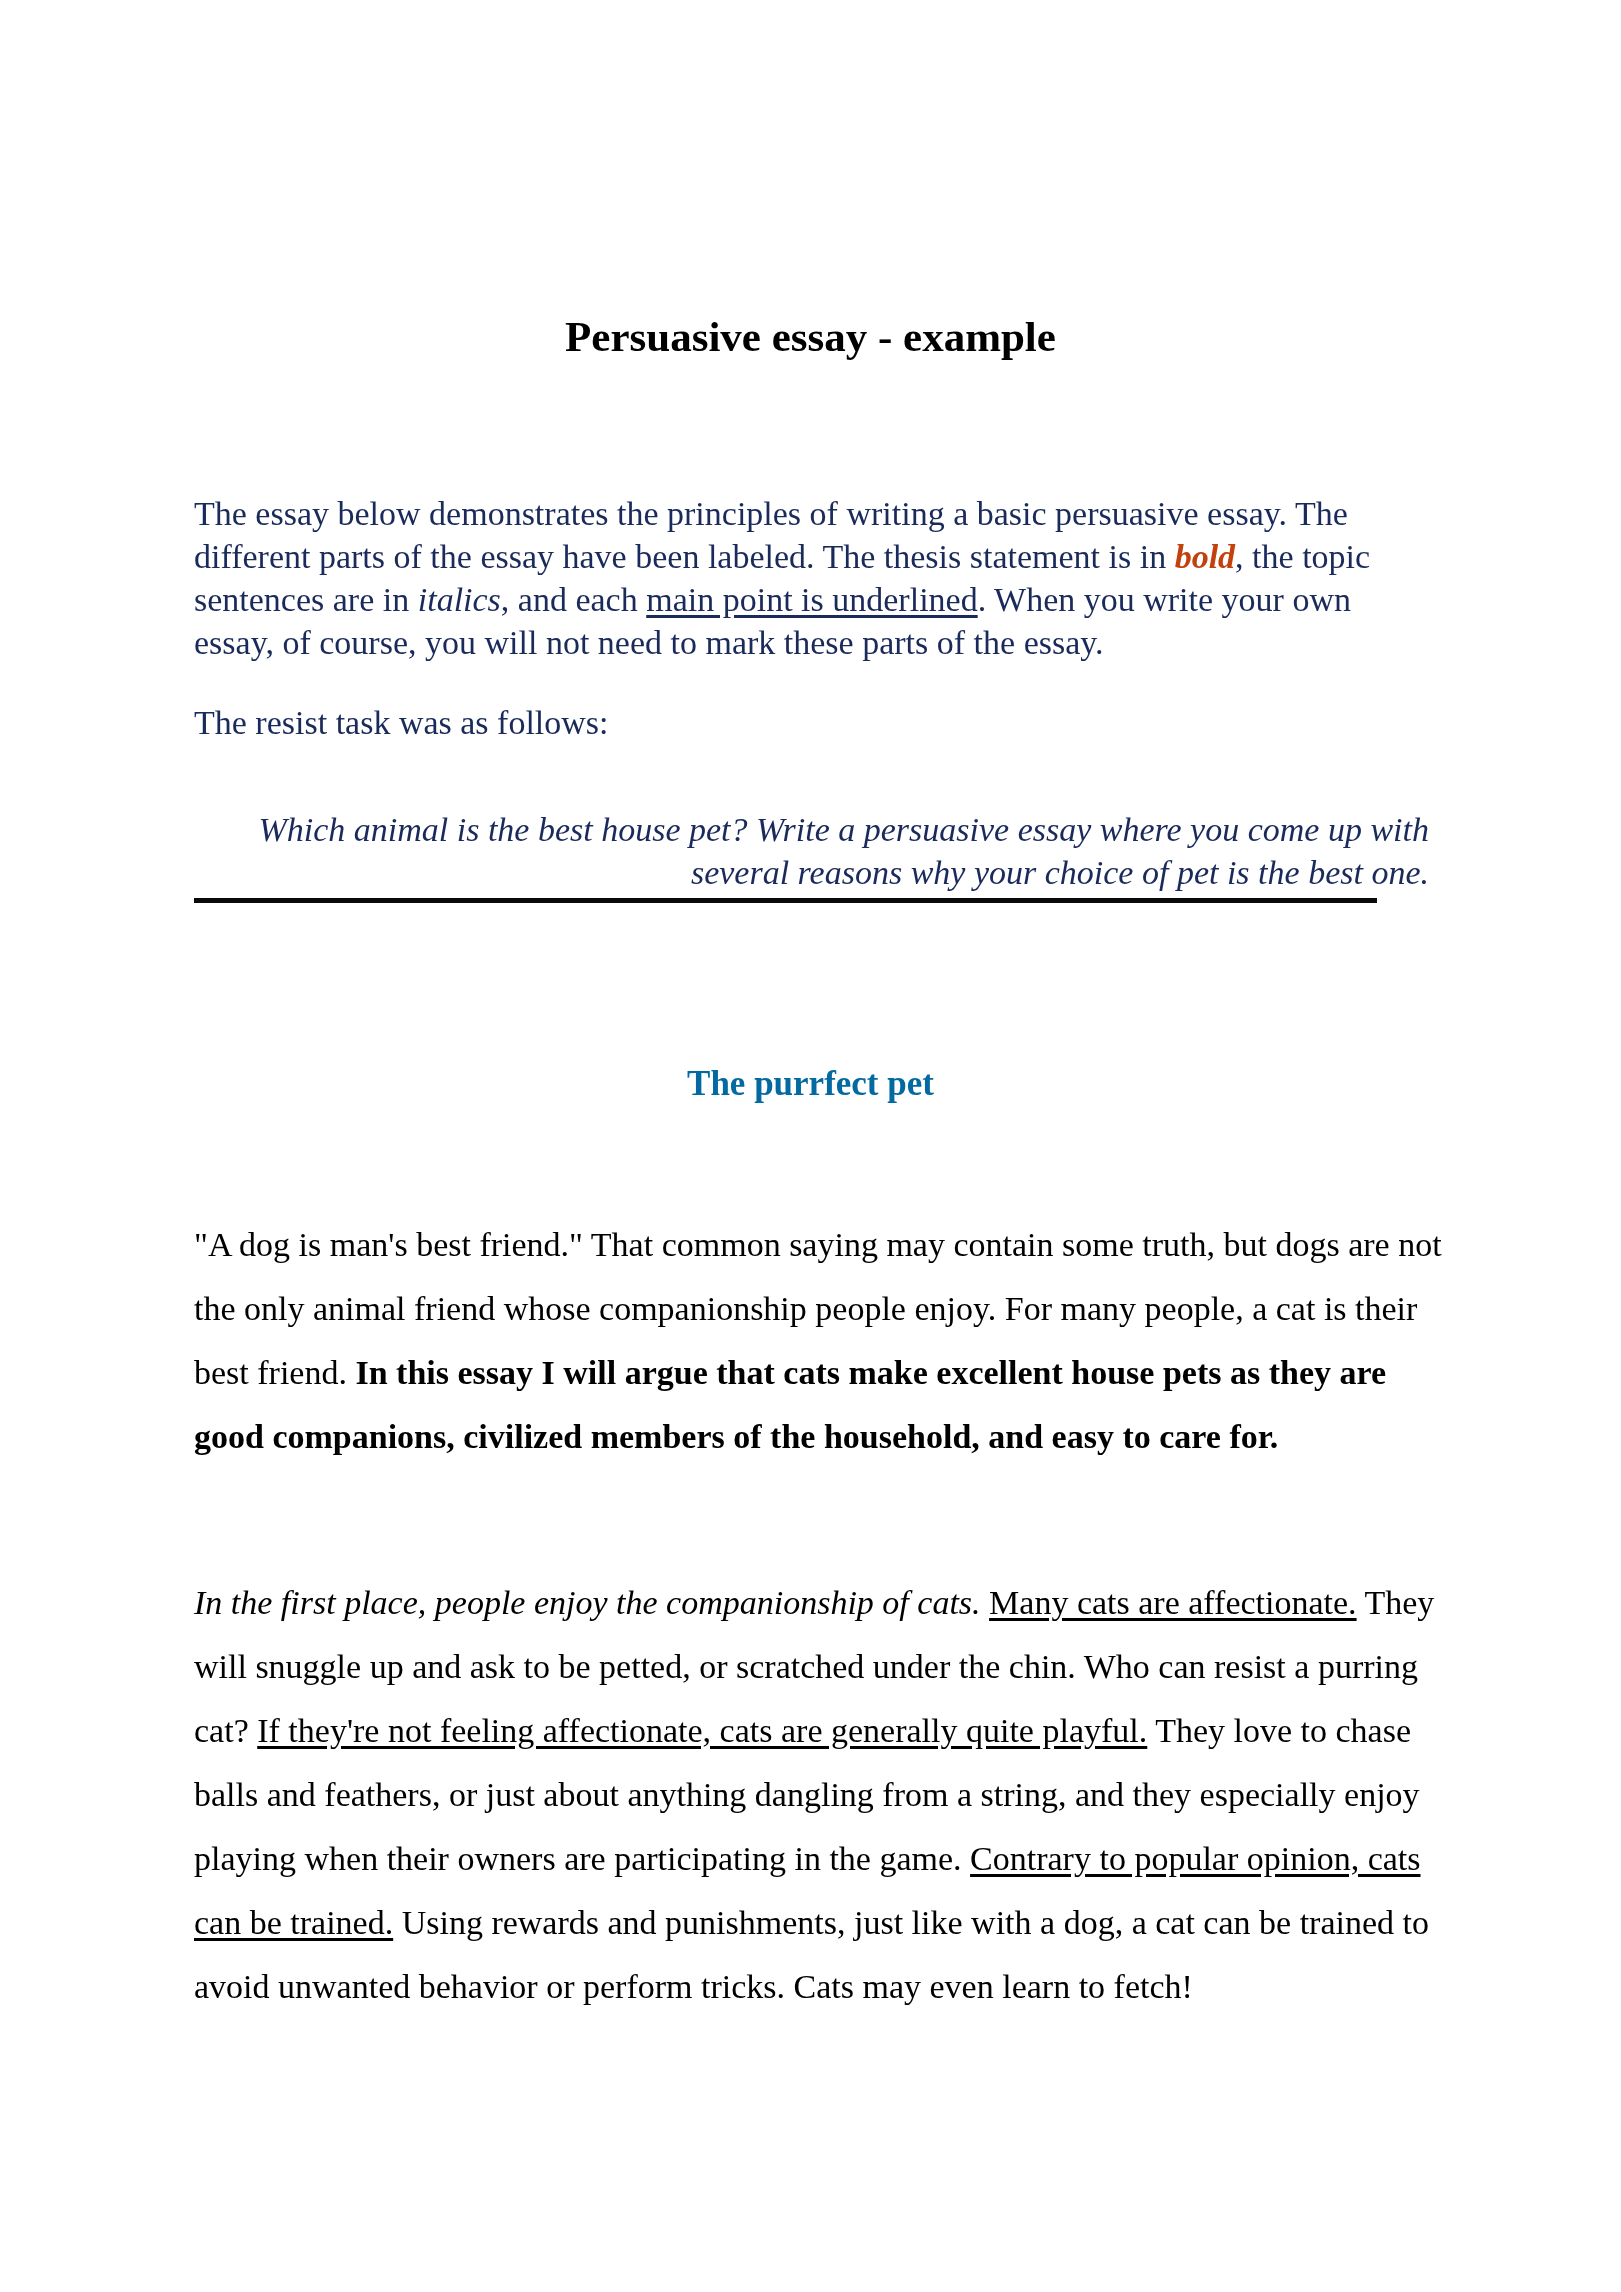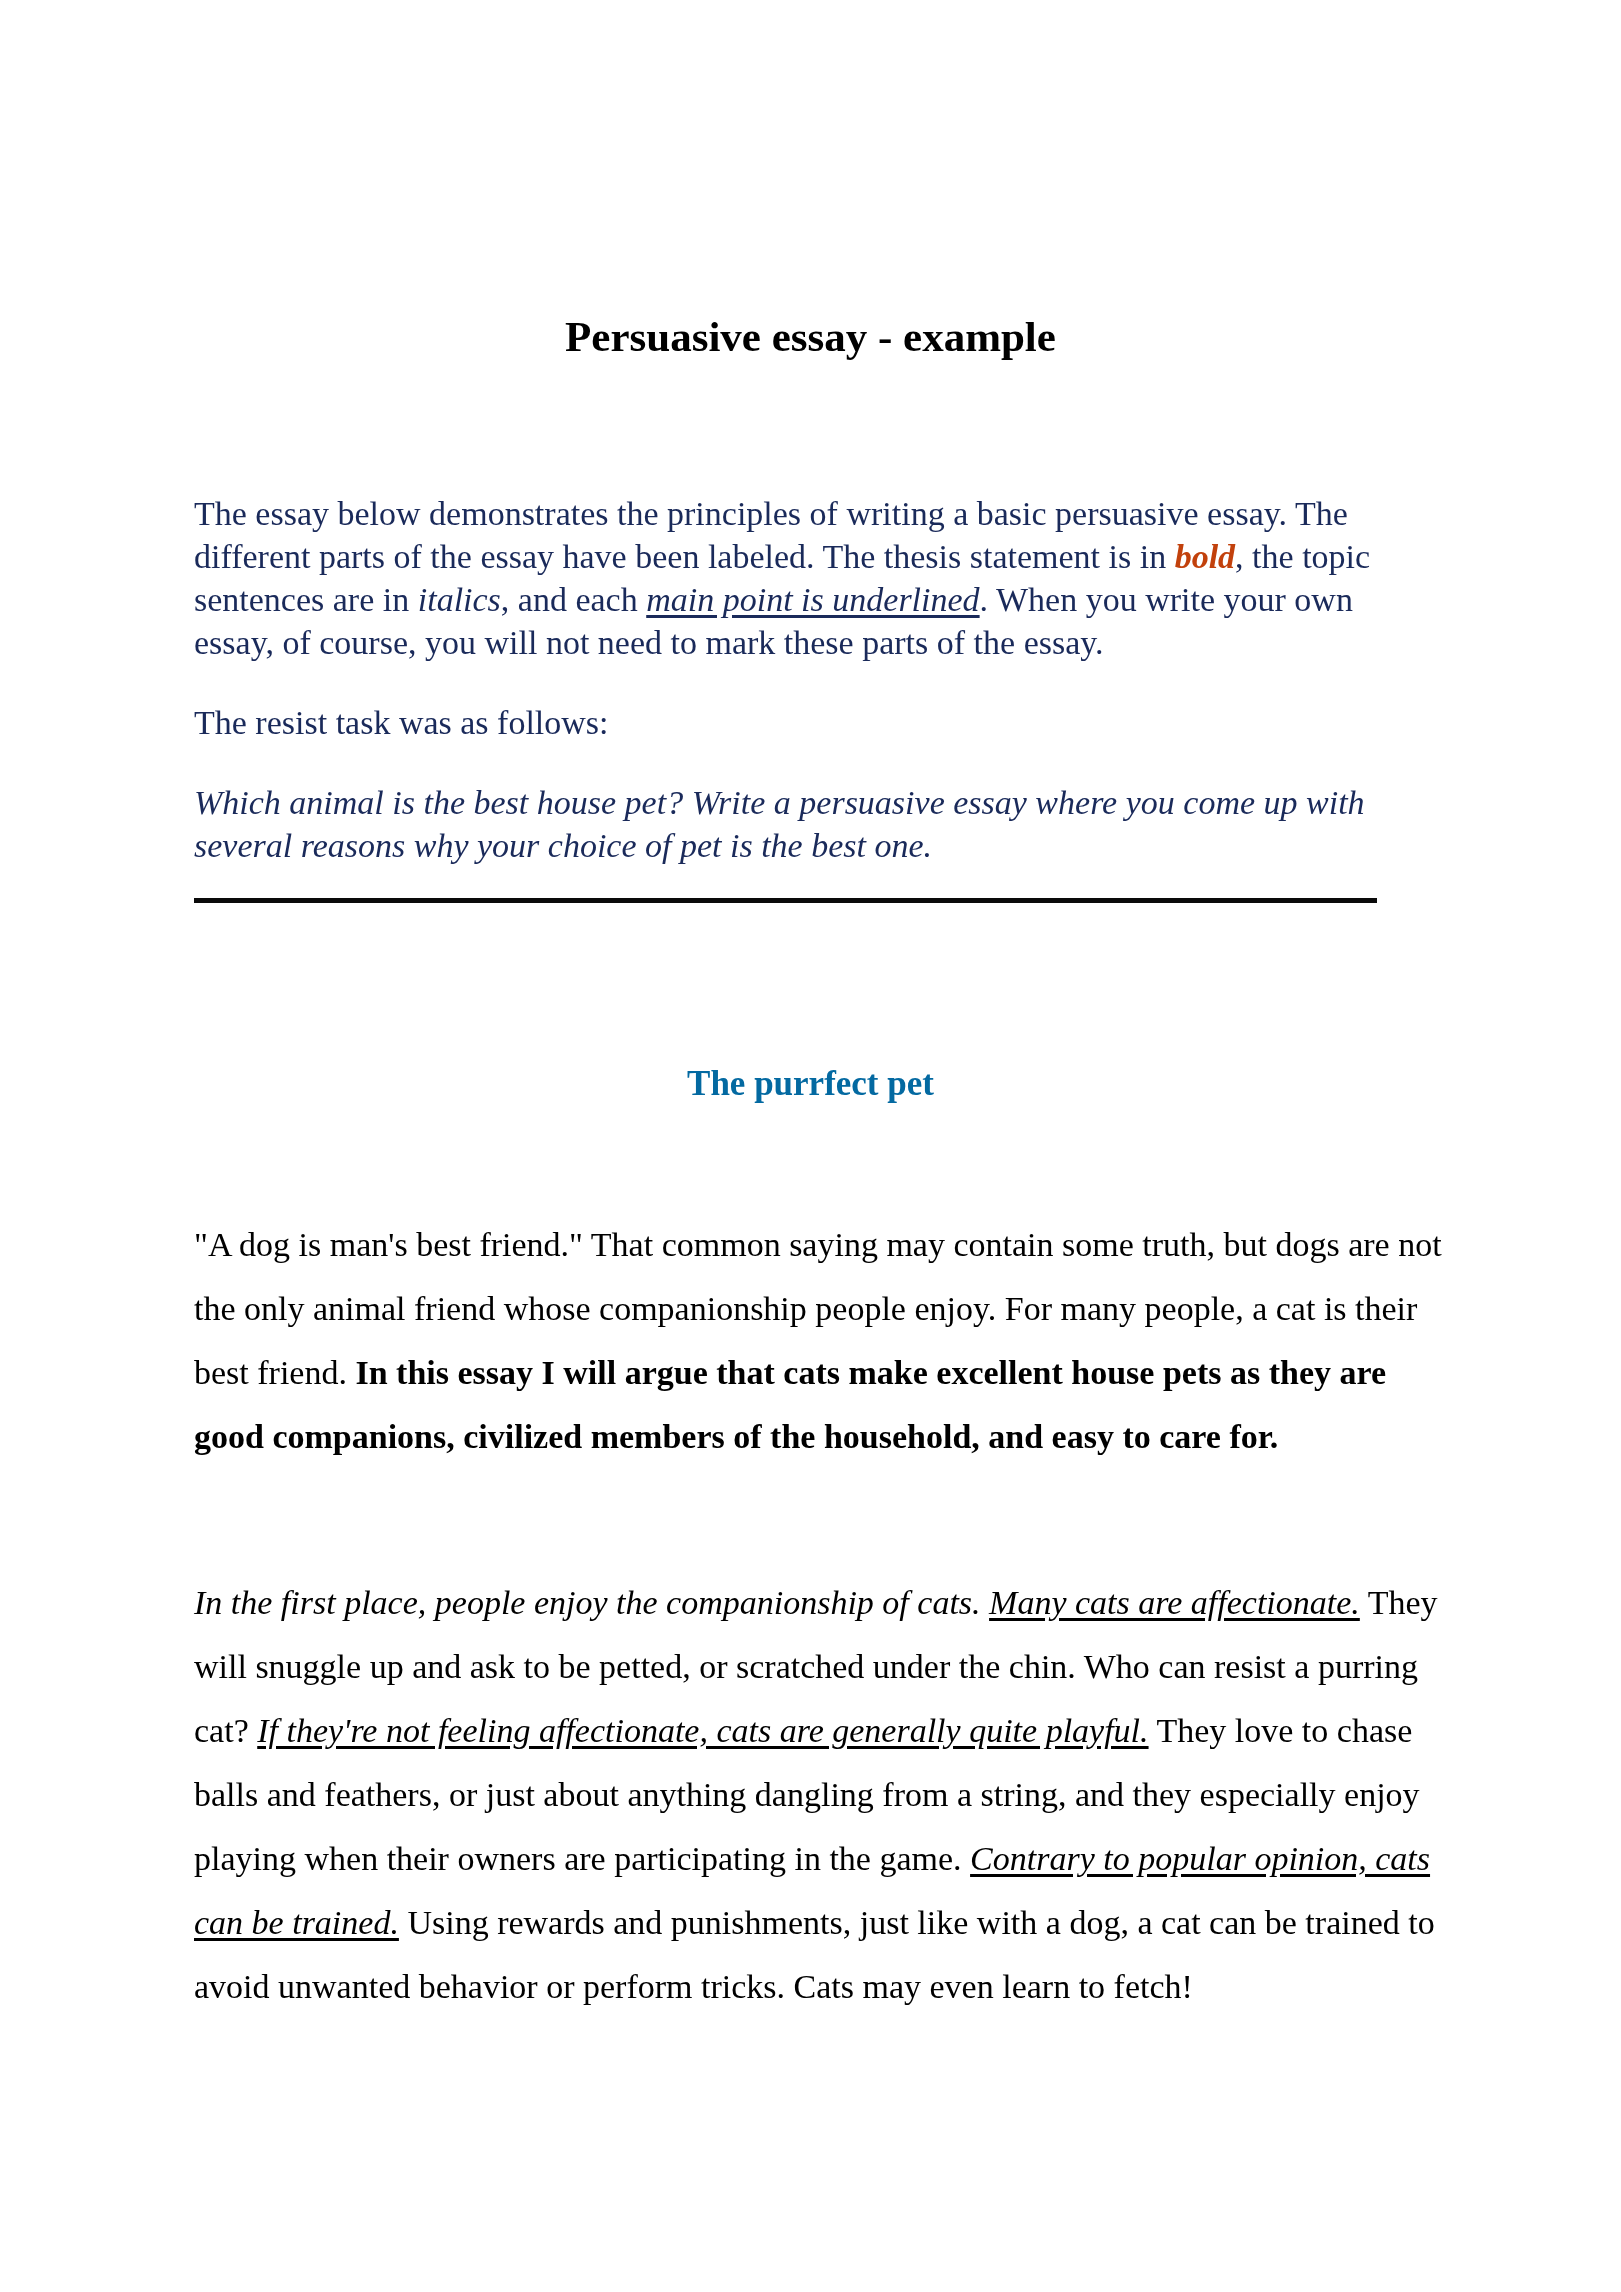--- a/index.html
+++ b/index.html
@@ -30,21 +30,21 @@
       position: absolute;
       left: 194px;
       width: 1235px;
       color: #1a2a5a;
       font-size: 34px;
       line-height: 43px;
       margin: 0;
     }
     .intro-p1 { top: 492px; }
     .intro-p2 { top: 701px; }
-    .intro-p3 { top: 781px; font-style: italic; }
+    .intro-p3 { top: 808px; font-style: italic; text-align: right; }
     .intro b { color: #c2410c; font-style: italic; }
     .divider {
       position: absolute;
       left: 194px;
       top: 898px;
       width: 1183px;
       height: 4.9px;
       background: #0a0a0a;
     }
     .essay-title {
@@ -63,21 +63,21 @@
       position: absolute;
       left: 194px;
       width: 1264px;
       color: #000;
       font-size: 34px;
       line-height: 64px;
       margin: 0;
     }
     .essay-p1 { top: 1213px; }
     .essay-p2 { top: 1571px; }
-    .u { text-decoration: underline; text-underline-offset: 3.9px; font-style: italic; }
+    .u { text-decoration: underline; text-underline-offset: 3.9px; }
     i { }
   </style>
 </head>
 <body>
 
 <h1 class="page-title">Persuasive essay - example</h1>
 
 <p class="intro intro-p1"><span>The essay below demonstrates the principles of writing a basic persuasive essay. The different parts of the essay have been labeled. The thesis statement is in </span><b>bold</b><span>, the topic sentences are in </span><i>italics</i><span>, and each </span><span class="u">main point is underlined</span><span>. When you write your own essay, of course, you will not need to mark these parts of the essay.</span></p>
 
 <p class="intro intro-p2">The resist task was as follows:</p>

